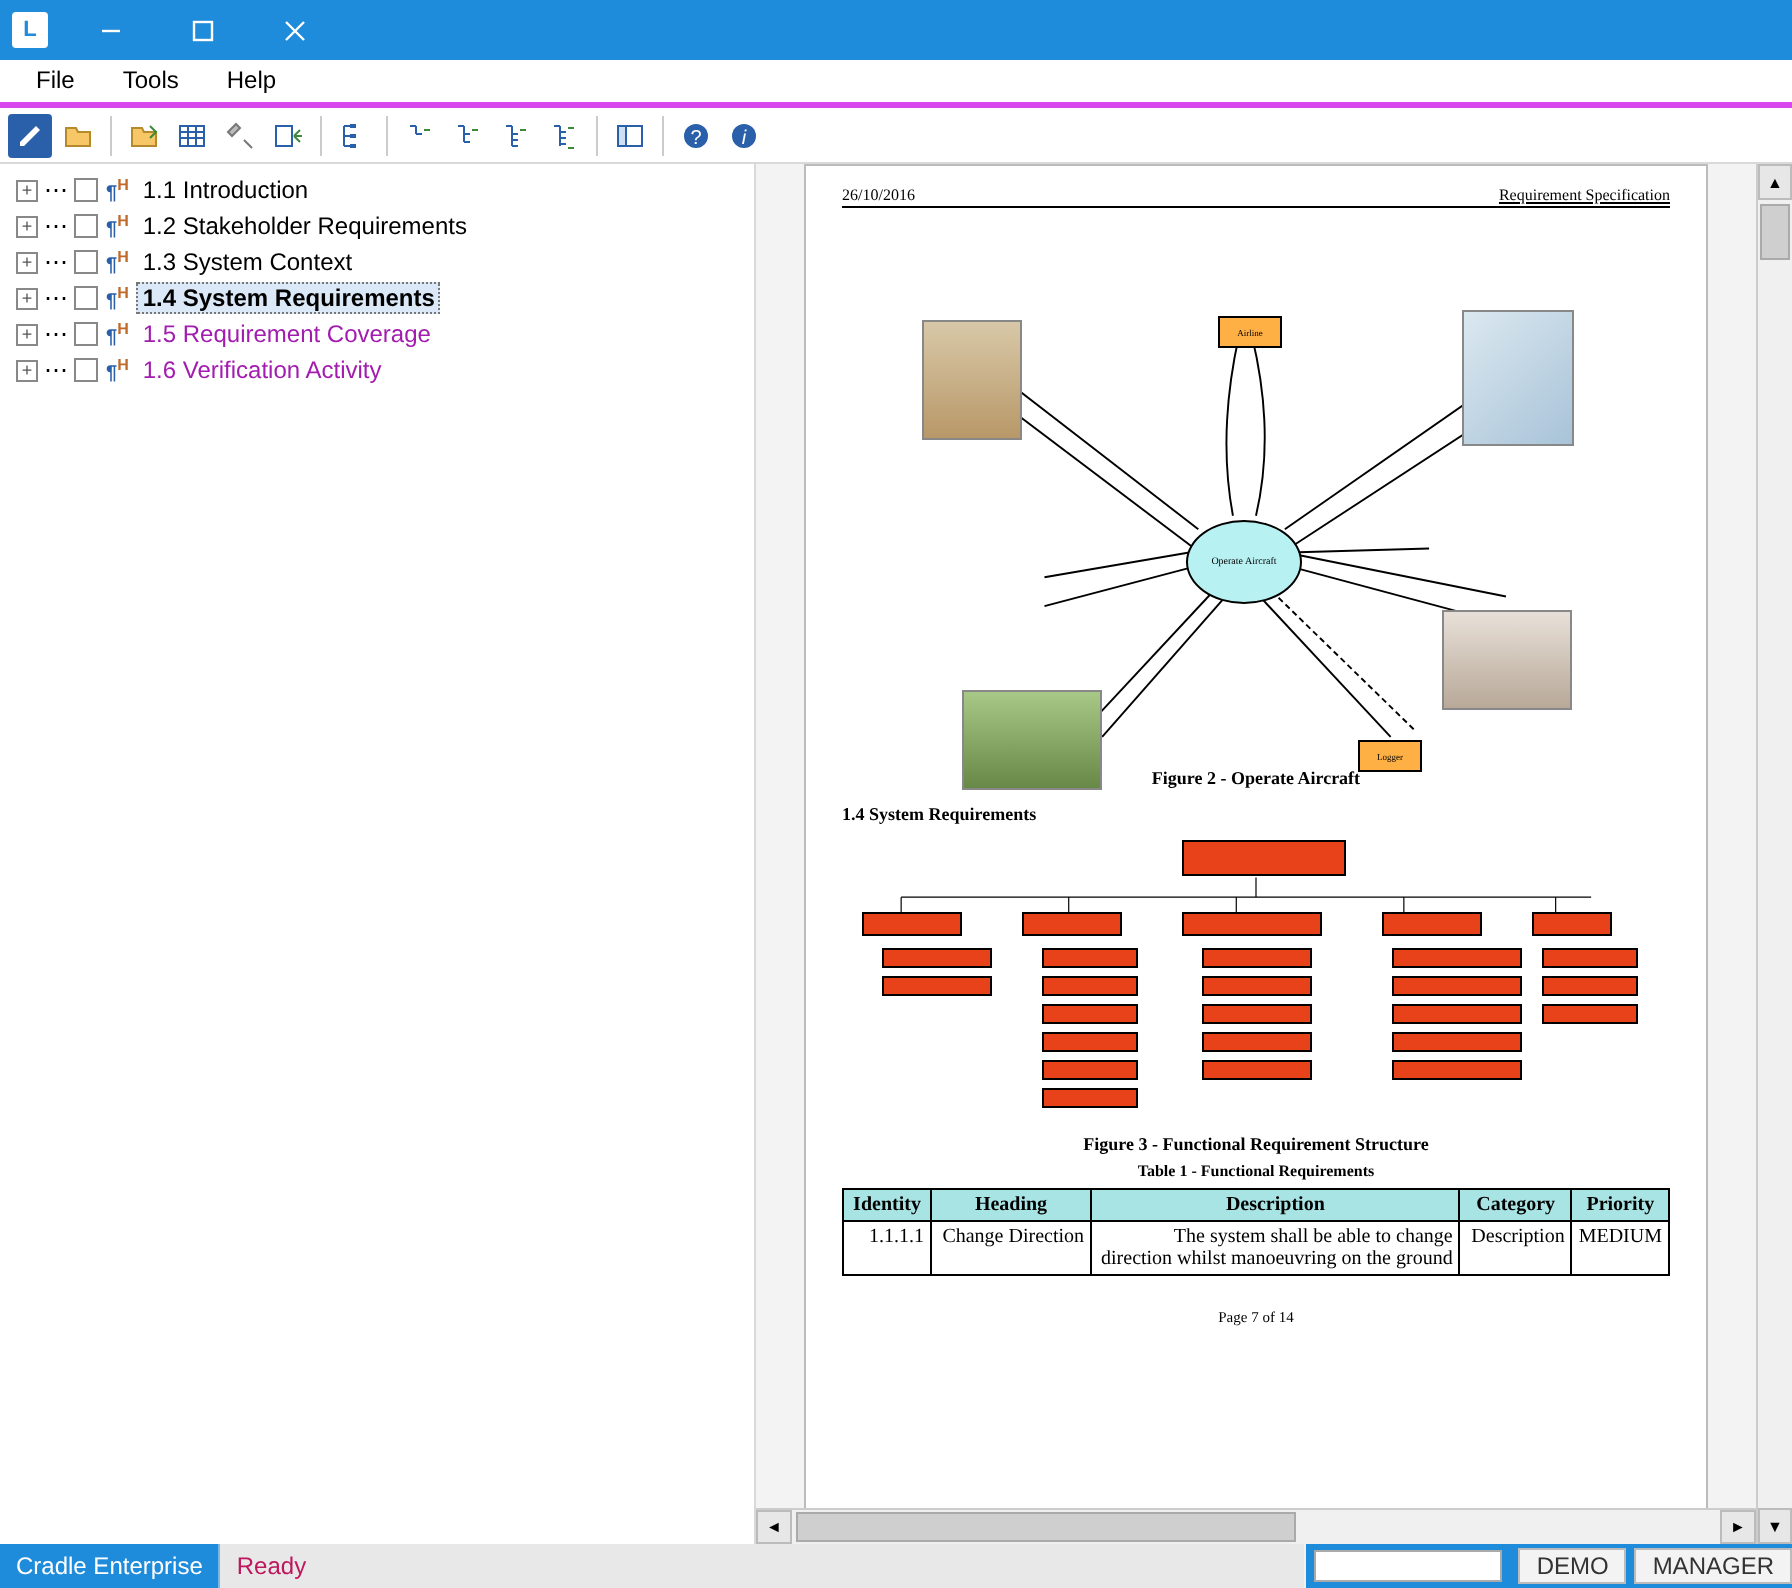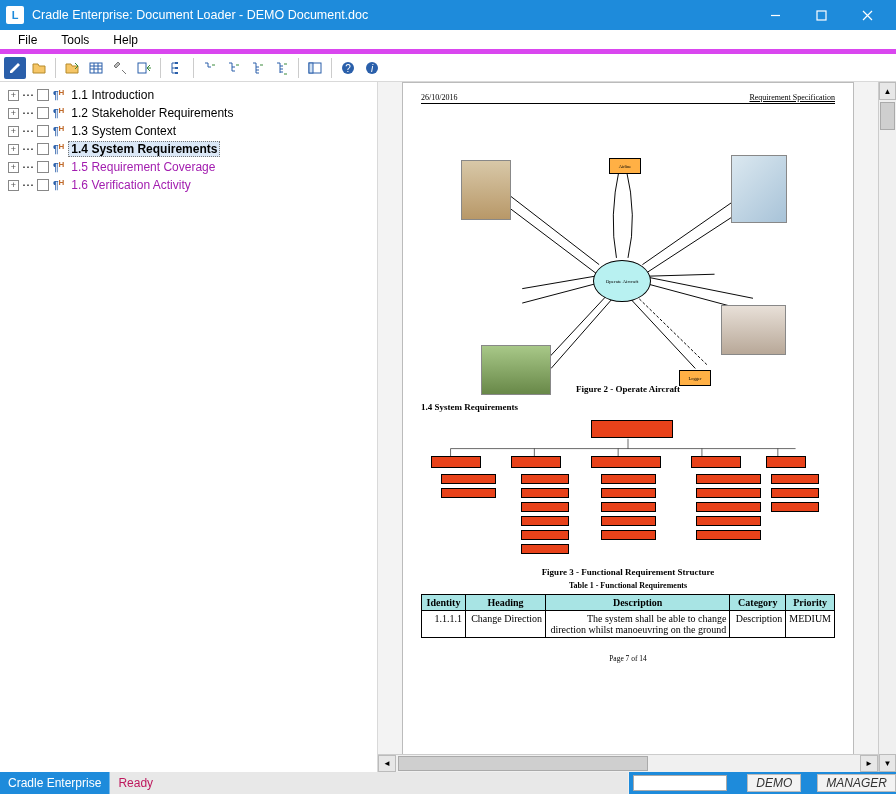--- a/index.html
+++ b/index.html
@@ -6,21 +6,21 @@
   html, body { width: 896px; height: 794px; font-family: "Segoe UI", Tahoma, sans-serif; font-size: 12px; overflow: hidden; background: #fff; }
 
   
   .titlebar { height: 30px; background: #1e8bdb; color: #fff; display: flex; align-items: center; padding: 0 6px; }
   .titlebar .app-icon { width: 18px; height: 18px; background: #fff; color: #1e8bdb; font-weight: bold; font-size: 11px; display: flex; align-items: center; justify-content: center; border-radius: 2px; margin-right: 8px; }
   .titlebar .title { flex: 1; font-size: 12.5px; }
   .titlebar .win-btn { width: 46px; height: 30px; display: flex; align-items: center; justify-content: center; color: #fff; }
   .titlebar .win-btn svg { width: 11px; height: 11px; stroke: currentColor; fill: none; stroke-width: 1.2; }
 
   
-  .menubar { height: 24px; display: flex; align-items: center; padding: 0 6px; border-bottom: 5px solid #d946ef; }
+  .menubar { height: 24px; display: flex; align-items: flex-start; padding: 0 6px; border-bottom: 3px solid #d946ef; }
   .menubar .item { padding: 3px 12px; }
 
   
   .toolbar { height: 28px; display: flex; align-items: center; padding: 2px 4px; gap: 2px; border-bottom: 1px solid #d9d9d9; }
   .toolbar .btn { width: 22px; height: 22px; display: flex; align-items: center; justify-content: center; border: 1px solid transparent; border-radius: 2px; }
   .toolbar .btn.primary { background: #2a5faa; color: #fff; }
   .toolbar .sep { width: 1px; height: 20px; background: #ccc; margin: 0 3px; }
   .toolbar .btn svg { width: 16px; height: 16px; }
 
   
@@ -59,31 +59,30 @@
   .hscroll { height: 18px; background: #f0f0f0; border-top: 1px solid #ccc; display:flex; }
   .hscroll .arrow { width: 18px; border: 1px solid #bbb; background:#e7e7e7; display:flex; align-items:center; justify-content:center; font-size:8px;}
   .hscroll .track { flex:1; position:relative; }
   .hscroll .thumb { position:absolute; top:1px; bottom:1px; left:2px; width:250px; background:#cfcfcf; border:1px solid #aaa; }
 
   .preview-col { display:flex; flex-direction:column; flex:1; }
 
   
   .status { height: 22px; background: #1e8bdb; color: #fff; display: flex; align-items: center; font-size: 12px; }
   .status .cell { padding: 0 8px; border-right: 1px solid rgba(255,255,255,0.4); height: 100%; display:flex; align-items:center; }
-  .status .btn { background: #f3f3f3; color:#333; border:1px solid #bbb; padding: 1px 8px; margin-left: 16px; height: 18px; display:flex; align-items:center;font-style:italic; }
+  .status .btn { background: #f3f3f3; color:#333; border:1px solid #bbb; padding: 1px 8px; margin-left: 4px; height: 18px; display:flex; align-items:center; }
   .status .empty-box { width: 94px; height: 16px; background:#fff; border:1px solid #aaa; margin: 0 4px; }
 
   .line-svg { position:absolute; inset:0; width:100%; height:100%; }
 </style>
 </head>
 <body>
 
 <div class="titlebar">
   <div class="app-icon">L</div>
-  <div class="title">Cradle Enterprise: Document Loader - DEMO Document.doc</div>
   <div class="win-btn">
       <svg viewBox="0 0 11 11">
         <path d="M1 5.5 H10"></path>
       </svg>
     </div>
   <div class="win-btn">
       <svg viewBox="0 0 11 11">
         <rect x="1" y="1" width="9" height="9"></rect>
       </svg>
     </div>

